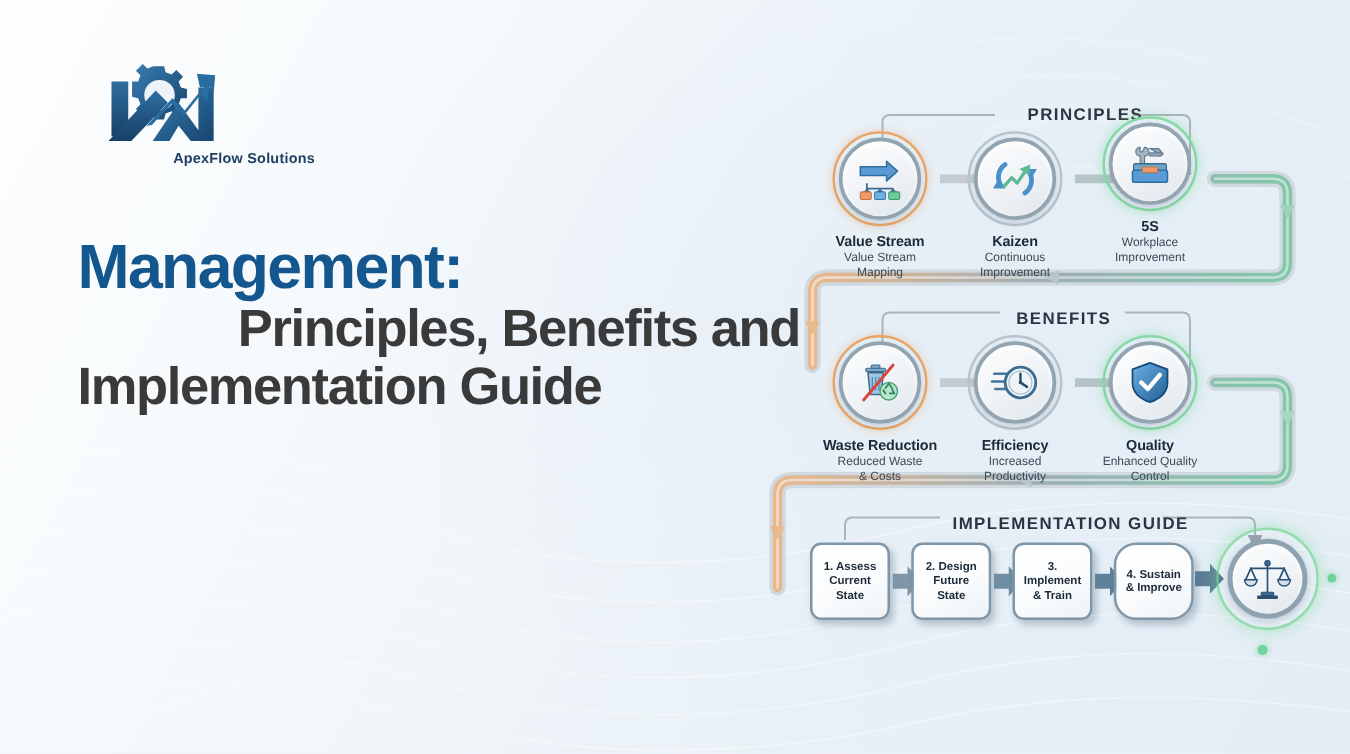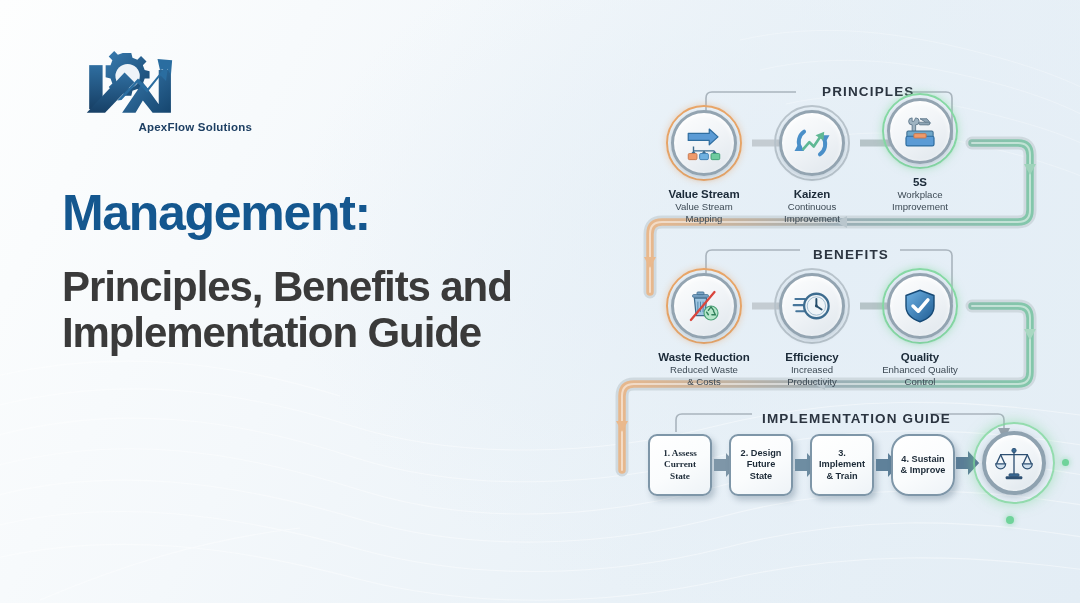--- a/index.html
+++ b/index.html
@@ -53,21 +53,21 @@
   .h-line {
     display: block;
     font-weight: 700;
     letter-spacing: -1.3px;
     line-height: 1.045;
   }
   .h-blue { color: #14578f; font-size: 50px; }
   .h-dark { color: #3a3a3a; font-size: 42px; letter-spacing: -1.1px; }
   #h-l1 { font-size: 50px; }
   #h-l2 { font-size: 50px; margin-top: 2px; }
-  #h-l3 { margin-top: 26px; }
+  #h-l3 { margin-top: 2px; text-align: right; }
   #h-l4 { margin-top: 2px; }
 
   
   #diagram {
     position: absolute;
     left: 600px; top: 0;
     width: 480px; height: 603px;
   }
   #pipes { position: absolute; inset: 0; }
 
@@ -427,21 +427,21 @@
           </svg>
         </div>
       </div>
       <div class="node-title">Quality</div>
       <div class="node-sub">
         <span>Enhanced Quality</span><br>
         <span>Control</span>
       </div>
     </div>
 
-    <div class="step" style="left:48px; top:434px;font-family:Liberation Serif, serif;">
+    <div class="step" style="left:48px; top:434px;">
       <span>
         <span>1. Assess</span><br>
         <span>Current</span><br>
         <span>State</span>
       </span>
     </div>
     <svg class="step-arrow" style="left:114px; top:452px;" viewBox="0 0 24 26">
       <polygon points="0,7 12,7 12,1 23,13 12,25 12,19 0,19" fill="#7e96a8"></polygon>
     </svg>
 

